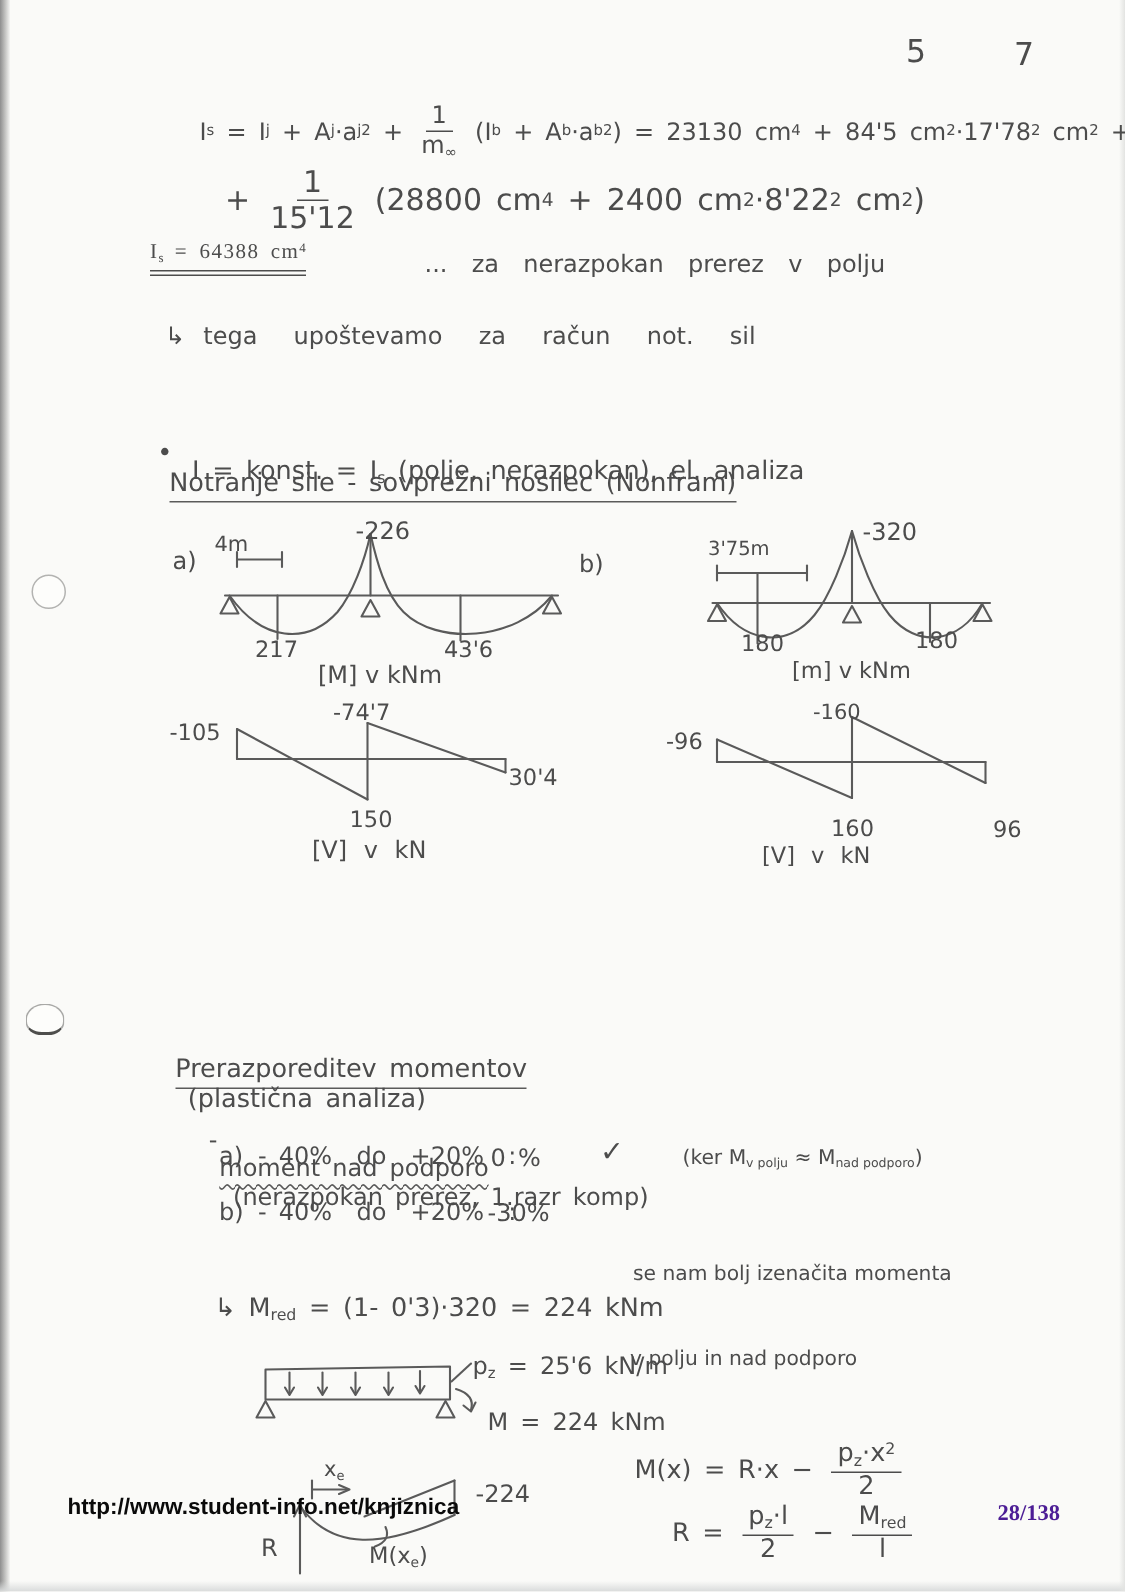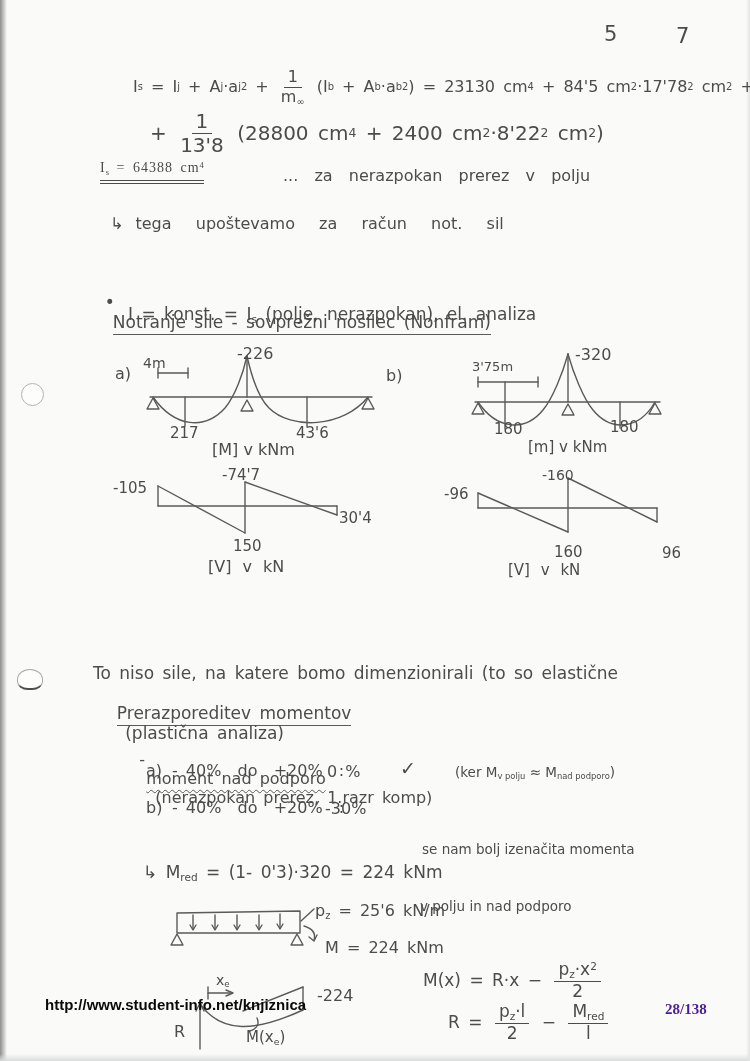--- a/index.html
+++ b/index.html
@@ -41,21 +41,21 @@
 <div class="scan-left"></div>
 <div class="scan-bottom"></div>
 <div class="scan-right"></div>
 <div class="hole1"></div>
 <div class="hole2"></div>
 
 <span class="abs hw" style="left:604px;top:22px;font-size:21px;">5</span>
 <span class="abs hw" style="left:676px;top:24px;font-size:21px;">7</span>
 
 <div class="abs hw flexrow" style="left:133px;top:68px;font-size:16px;">I<sub>s</sub> = I<sub>j</sub> + A<sub>j</sub>·a<sub>j</sub><sup>2</sup> + <span class="frac"><span class="num">1</span><span class="den">m<sub>∞</sub></span></span> (I<sub>b</sub> + A<sub>b</sub>·a<sub>b</sub><sup>2</sup>) = 23130 cm<sup>4</sup> + 84'5 cm<sup>2</sup>·17'78<sup>2</sup> cm<sup>2</sup> +</div>
-<div class="abs hw flexrow" style="left:150px;top:110px;font-size:20px;">+ <span class="frac"><span class="num">1</span><span class="den">13'8</span></span> (28800 cm<sup>4</sup> + 2400 cm<sup>2</sup>·8'22<sup>2</sup> cm<sup>2</sup>)</div>
+<div class="abs hw flexrow" style="left:150px;top:110px;font-size:20px;">+ <span class="frac"><span class="num">1</span><span class="den">15'12</span></span> (28800 cm<sup>4</sup> + 2400 cm<sup>2</sup>·8'22<sup>2</sup> cm<sup>2</sup>)</div>
 
 <span class="abs hw uu" style="left:100px;top:160px;font-size:14px;letter-spacing:1px;font-family:Liberation Serif, serif;">I<sub>s</sub> = 64388 cm<sup>4</sup></span>
 <span class="abs hw" style="left:283px;top:166px;font-size:16px;">...  za  nerazpokan  prerez  v  polju</span>
 <span class="abs hw" style="left:110px;top:214px;font-size:16px;word-spacing:7px;">↳ tega  upoštevamo  za  račun  not.  sil</span>
 
 <div class="abs hw" style="left:88px;top:272px;font-size:17px;">
   <span>•</span>
   <span class="u" style="margin-left:8px;">Notranje sile - sovprežni nosilec (Nonfram)</span>
 </div>
 <span class="abs hw" style="left:128px;top:304px;font-size:17px;">I = konst. = I<sub>s</sub> (polje, nerazpokan), el. analiza</span>
@@ -136,21 +136,20 @@
   <line x1="128" y1="13" x2="217" y2="57"></line>
   <line x1="217" y1="43" x2="217" y2="57"></line>
 </svg>
 <span class="dlabel" style="left:444px;top:485px;">-96</span>
 <span class="dlabel" style="left:542px;top:467px;font-size:14px;">-160</span>
 <span class="dlabel" style="left:554px;top:543px;">160</span>
 <span class="dlabel" style="left:662px;top:544px;">96</span>
 <span class="dlabel" style="left:508px;top:561px;font-size:15px;word-spacing:6px;">[V] v kN</span>
 
 <div class="abs hw" style="left:93px;top:606px;font-size:17px;line-height:27px;">
-  <div>To niso sile, na katere bomo dimenzionirali (to so elastične</div>
 </div>
 
 <div class="abs hw" style="left:100px;top:683px;font-size:17px;">
   <span class="u">Prerazporeditev momentov</span>
   <span> (plastična analiza)</span>
 </div>
 <div class="abs hw" style="left:123px;top:731px;font-size:16px;">
   <span>-</span>
   <span class="wavy" style="margin-left:7px;">moment nad podporo</span>
   <span>  (nerazpokan prerez, 1.razr komp)</span>

